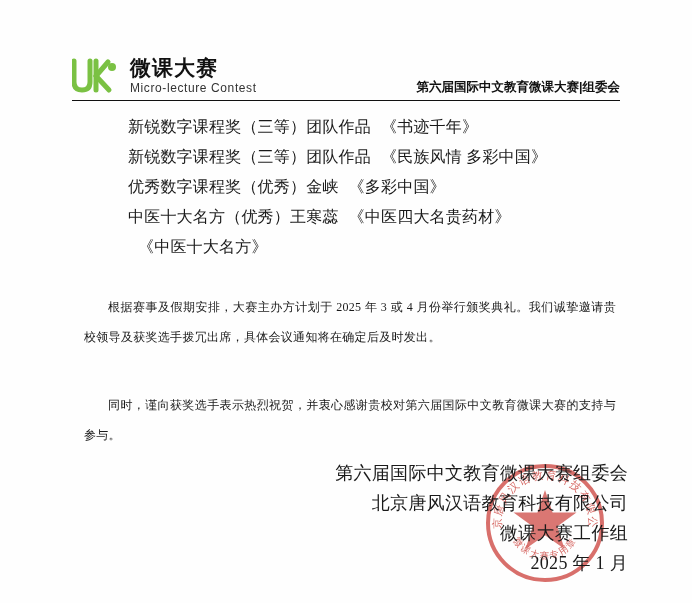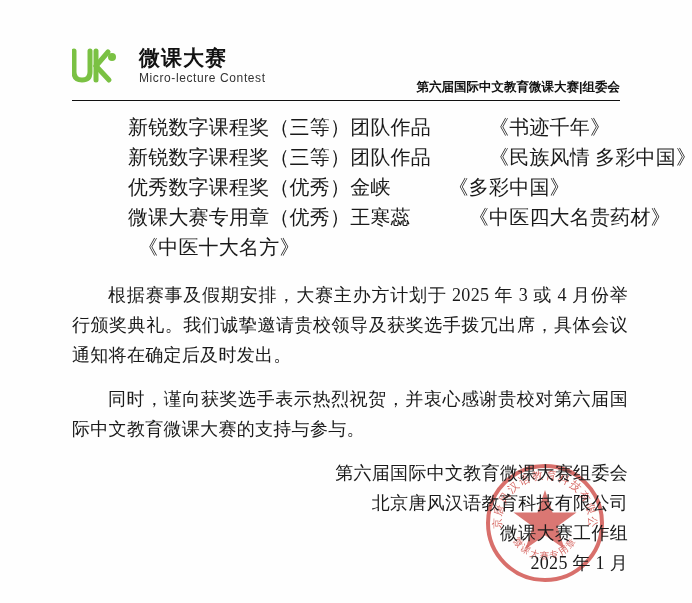--- a/index.html
+++ b/index.html
@@ -32,22 +32,22 @@
     display: flex;
     align-items: flex-end;
     justify-content: space-between;
     border-bottom: 1.5px solid #111111;
     padding-bottom: 4px;
     box-sizing: content-box;
   }
   .brand {
     display: flex;
     align-items: center;
-    gap: 21px;
-    margin-bottom: 12px;
+    gap: 12px;
+    margin-bottom: 2px;
     justify-content: center;
   }
   .logo-mark {
     position: relative;
     width: 46px;
     height: 36px;
     flex: 0 0 auto;
   }
   .logo-mark svg { display: block; }
   .brand-text {
@@ -84,36 +84,35 @@
     top: 112px;
     width: 556px;
   }
   .award-list {
     margin: 0;
     padding: 0;
     list-style: none;
   }
   .award-row {
     display: flex;
-    font-size: 20px;
+    font-size: 16px;
     line-height: 30px;
     letter-spacing: 0.2px;
     padding-left: 56px;
     white-space: nowrap;
-    gap: 48px;
   }
   .award-label { }
   .award-title { margin-left: 10px; text-align: center; }
 
   .para {
-    font-size: 18px;
+    font-size: 12px;
     line-height: 30px;
     letter-spacing: 0.3px;
     text-align: justify;
-    margin: 0;
+    margin: 12px;
   }
   .para.indent { text-indent: 2em; }
   .gap-1 { height: 18px; }
   .gap-2 { height: 14px; }
 
   
   .signature {
     position: absolute;
     right: 64px;
     top: 458px;
@@ -171,21 +170,21 @@
       </div>
       <div class="award-row">
         <span class="award-label">新锐数字课程奖（三等）团队作品</span>
         <span class="award-title">《民族风情 多彩中国》</span>
       </div>
       <div class="award-row">
         <span class="award-label">优秀数字课程奖（优秀）金峡</span>
         <span class="award-title">《多彩中国》</span>
       </div>
       <div class="award-row">
-        <span class="award-label">微课大赛专用章（优秀）王寒蕊</span>
+        <span class="award-label">中医十大名方（优秀）王寒蕊</span>
         <span class="award-title">《中医四大名贵药材》</span>
       </div>
       <div class="award-row">
         <span class="award-title">《中医十大名方》</span>
       </div>
     </div>
 
     <div class="gap-1"></div>
 
     <p class="para indent">根据赛事及假期安排，大赛主办方计划于 2025 年 3 或 4 月份举行颁奖典礼。我们诚挚邀请贵校领导及获奖选手拨冗出席，具体会议通知将在确定后及时发出。</p>

